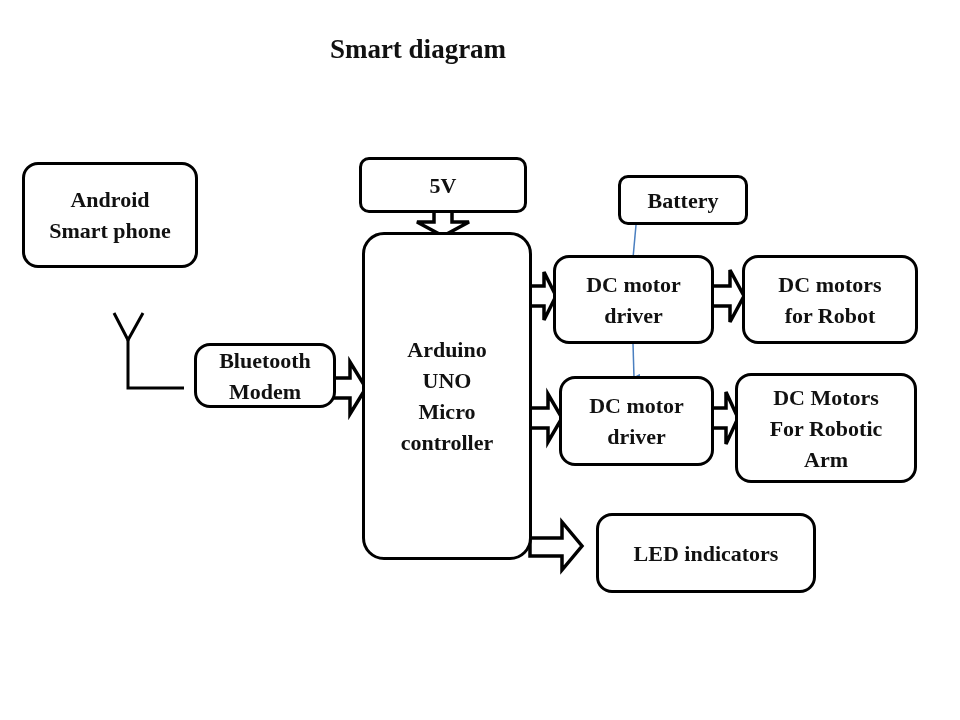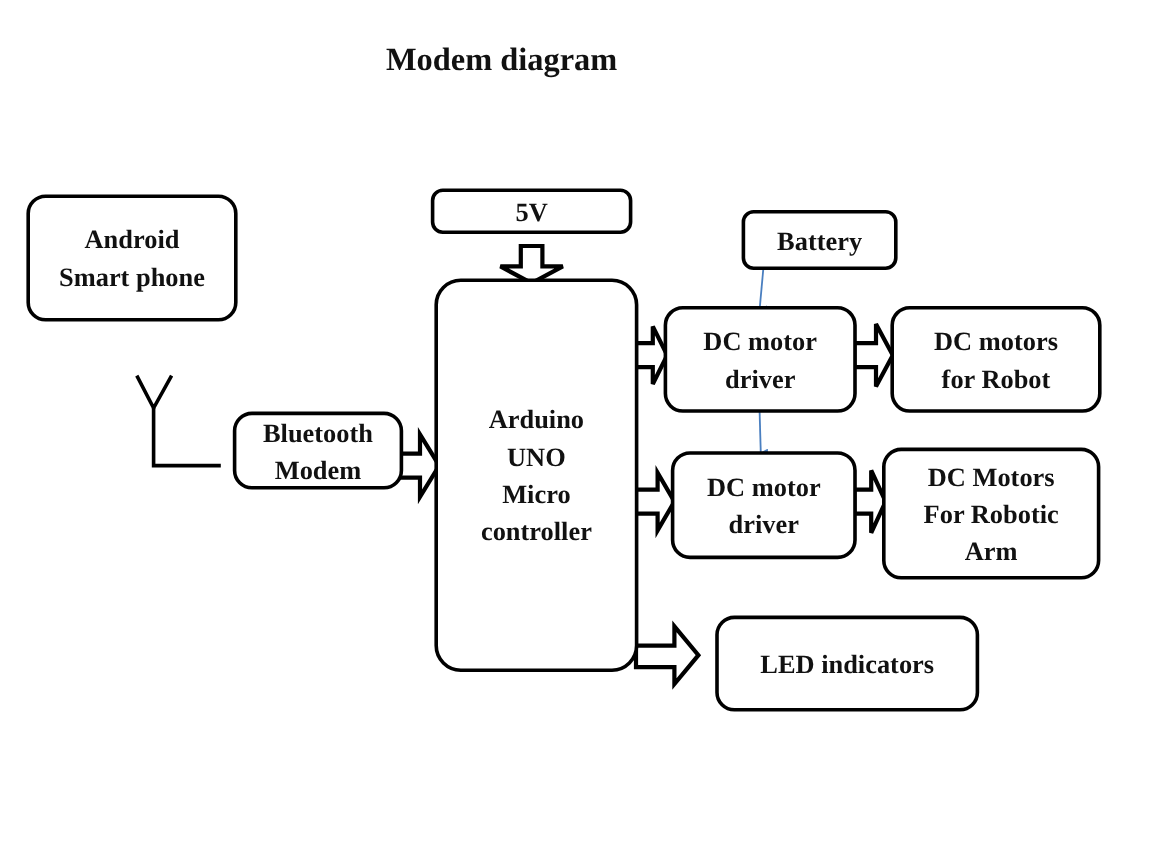--- a/index.html
+++ b/index.html
@@ -9,21 +9,21 @@
            font-size:27px; font-weight:bold; color:#111; }
   .box { position:absolute; box-sizing:border-box; border:3.5px solid #000; border-radius:16px;
          background:#fff; display:flex; align-items:center; justify-content:center;
          text-align:center; font-weight:bold; font-size:22px; line-height:31px; color:#111; }
   .box span { white-space:pre-line; }
   svg#wires { position:absolute; left:0; top:0; }
 </style>
 </head>
 <body>
 
-<div id="title">Modem diagram</div>
+<div id="title">Smart diagram</div>
 
 <svg id="wires" width="960" height="720">
   <defs>
     <marker id="bluehead" markerWidth="8" markerHeight="8" refX="4" refY="6" orient="auto" markerUnits="userSpaceOnUse">
       <path d="M0,0 L8,0 L4,8 Z" fill="#4a7fc0"></path>
     </marker>
   </defs>
 
   <g stroke="#000" stroke-width="3" fill="none">
     <path d="M114,313 L128,340 L143,313"></path>
@@ -47,21 +47,21 @@
 <div class="box" style="left:22px;top:162px;width:176px;height:106px;text-align:center;">
   <span>Android
 Smart phone</span>
 </div>
 
 <div class="box" style="left:194px;top:343px;width:142px;height:65px;">
   <span>Bluetooth
 Modem</span>
 </div>
 
-<div class="box" style="left:359px;top:157px;width:168px;height:38px;border-radius:10px;text-align:center;">
+<div class="box" style="left:359px;top:157px;width:168px;height:56px;border-radius:10px;text-align:center;">
   <span>5V</span>
 </div>
 
 <div class="box" style="left:362px;top:232px;width:170px;height:328px;border-radius:22px;">
   <span>Arduino
 UNO
 Micro
 controller</span>
 </div>
 

